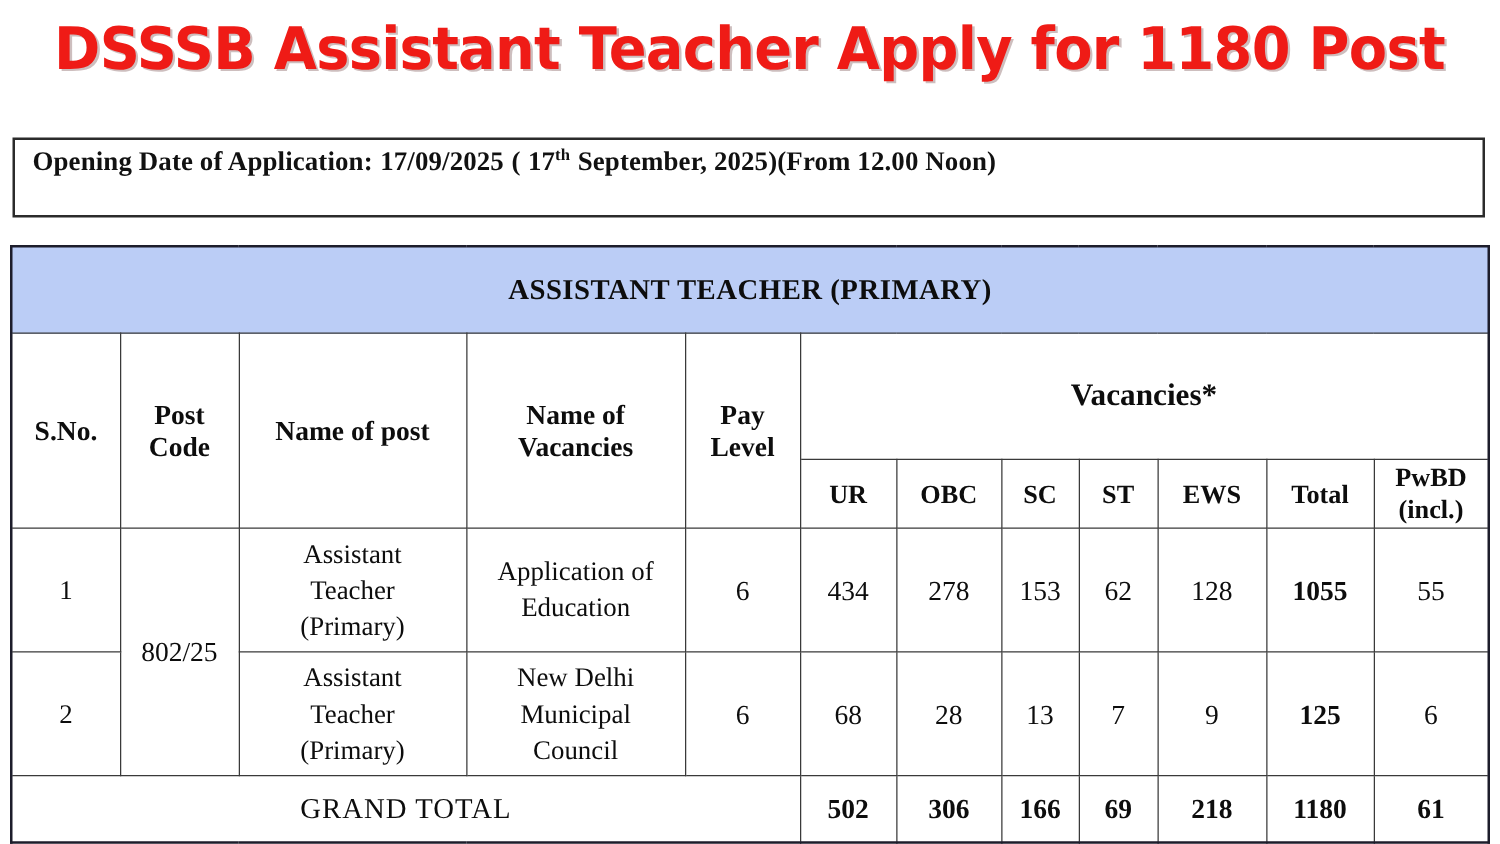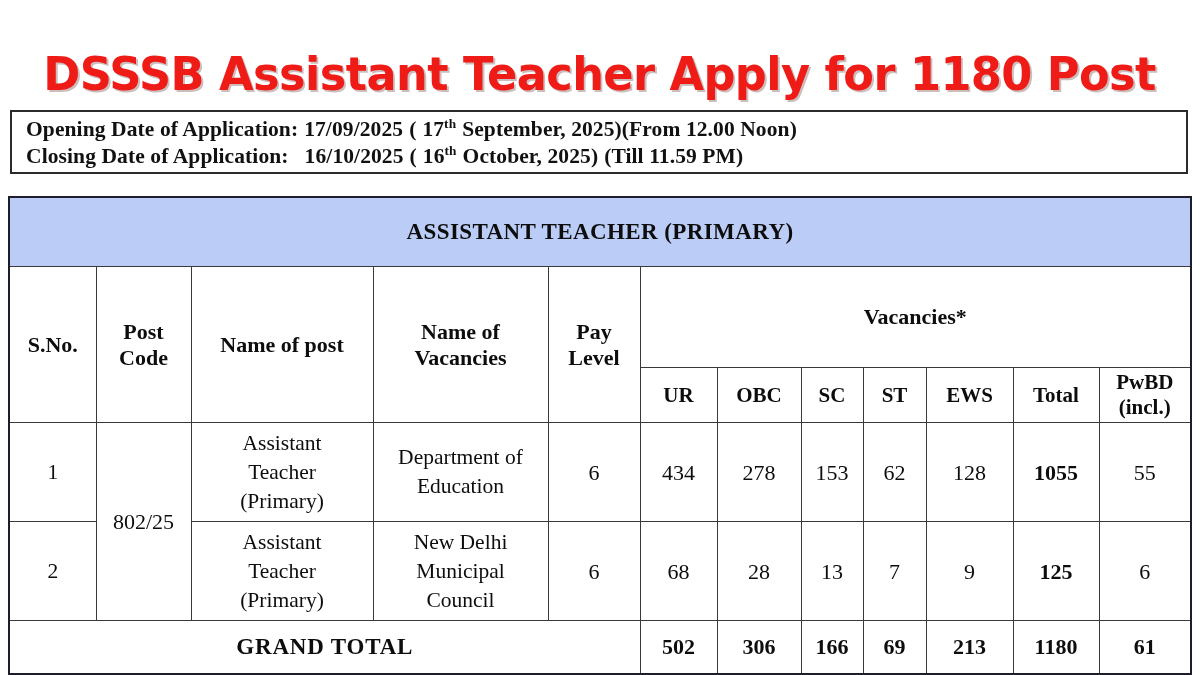--- a/index.html
+++ b/index.html
@@ -14,24 +14,24 @@
     overflow: hidden;
     font-family: "Liberation Serif", "DejaVu Serif", serif;
     -webkit-font-smoothing: antialiased;
   }
 
   
   .title-wrap {
     width: 1200px;
     height: 98px;
     display: flex;
-    align-items: flex-end;
+    align-items: flex-start;
     justify-content: center;
     box-sizing: border-box;
-    padding: 1px 14px;
+    padding: 16px 14px;
   }
   .page-title {
     font-family: "DejaVu Sans", "Liberation Sans", sans-serif;
     font-weight: 700;
     font-size: 47px;
     line-height: 1;
     letter-spacing: -0.6px;
     color: #ef1b16;
     white-space: nowrap;
     transform: scaleX(0.95);
@@ -107,21 +107,21 @@
     font-size: 22px;
     line-height: 26px;
   }
   .hdr-sm {
     font-weight: 700;
     font-size: 21px;
     line-height: 25px;
   }
   .vac-span {
     font-weight: 700;
-    font-size: 22px;
+    font-size: 25px;
     height: 46px;
   }
   .sub-hdr-row td { height: 54px; }
   .main-hdr-row td { height: 100px; }
 
   .body-cell {
     font-weight: 400;
     font-size: 21.5px;
     line-height: 29px;
     height: 98px;
@@ -130,44 +130,41 @@
   .body-cell.bold { font-weight: 700; margin-top: 38px; }
 
   .postcode-cell {
     font-weight: 400;
     font-size: 22px;
     margin-top: 23px;
   }
 
   .gt-row td { height: 52px; }
   .gt-label {
-    font-weight: 700;
+    font-weight: 400;
     font-size: 23px;
     letter-spacing: 0.8px;
   }
   .gt-num {
     font-weight: 700;
     font-size: 22px;
   }
 
   .nowrap { white-space: nowrap; }
 </style>
 </head>
 <body>
 
 <div class="title-wrap">
   <div class="page-title">DSSSB Assistant Teacher Apply for 1180 Post</div>
 </div>
 
 <div class="date-box">
   <div class="date-line nowrap">
     <span>Opening Date of Application:</span><span class="gap-sm"></span><span>17/09/2025</span><span class="gap-sm"></span><span>(</span><span class="gap-sm"></span><span>17</span><sup>th</sup><span class="gap-sm"></span><span>September, 2025)</span><span>(From 12.00 Noon)</span>
-  </div>
-  <div class="date-line nowrap">
-    <span>Closing Date of Application:</span><span class="gap-md"></span><span>16/10/2025</span><span class="gap-sm"></span><span>(</span><span class="gap-sm"></span><span>16</span><sup>th</sup><span class="gap-sm"></span><span>October, 2025)</span><span class="gap-sm"></span><span>(Till 11.59 PM)</span>
   </div>
 </div>
 
 <div class="tbl-wrap">
   <table class="vac">
     <colgroup>
       <col style="width:87px">
       <col style="width:95px">
       <col style="width:182px">
       <col style="width:175px">
@@ -219,21 +216,21 @@
 
       <tr>
         <td class="body-cell">1</td>
         <td class="postcode-cell" rowspan="2">802/25</td>
         <td class="body-cell">
           <div>Assistant</div>
           <div>Teacher</div>
           <div>(Primary)</div>
         </td>
         <td class="body-cell">
-          <div>Department of</div>
+          <div>Application of</div>
           <div>Education</div>
         </td>
         <td class="body-cell num">6</td>
         <td class="body-cell num">434</td>
         <td class="body-cell num">278</td>
         <td class="body-cell num">153</td>
         <td class="body-cell num">62</td>
         <td class="body-cell num">128</td>
         <td class="body-cell num bold">1055</td>
         <td class="body-cell num">55</td>
@@ -260,19 +257,19 @@
         <td class="body-cell num bold">125</td>
         <td class="body-cell num">6</td>
       </tr>
 
       <tr class="gt-row">
         <td class="gt-label" colspan="5">GRAND TOTAL</td>
         <td class="gt-num">502</td>
         <td class="gt-num">306</td>
         <td class="gt-num">166</td>
         <td class="gt-num">69</td>
-        <td class="gt-num">213</td>
+        <td class="gt-num">218</td>
         <td class="gt-num">1180</td>
         <td class="gt-num">61</td>
       </tr>
     </tbody>
   </table>
 </div>
 
 </body></html>

